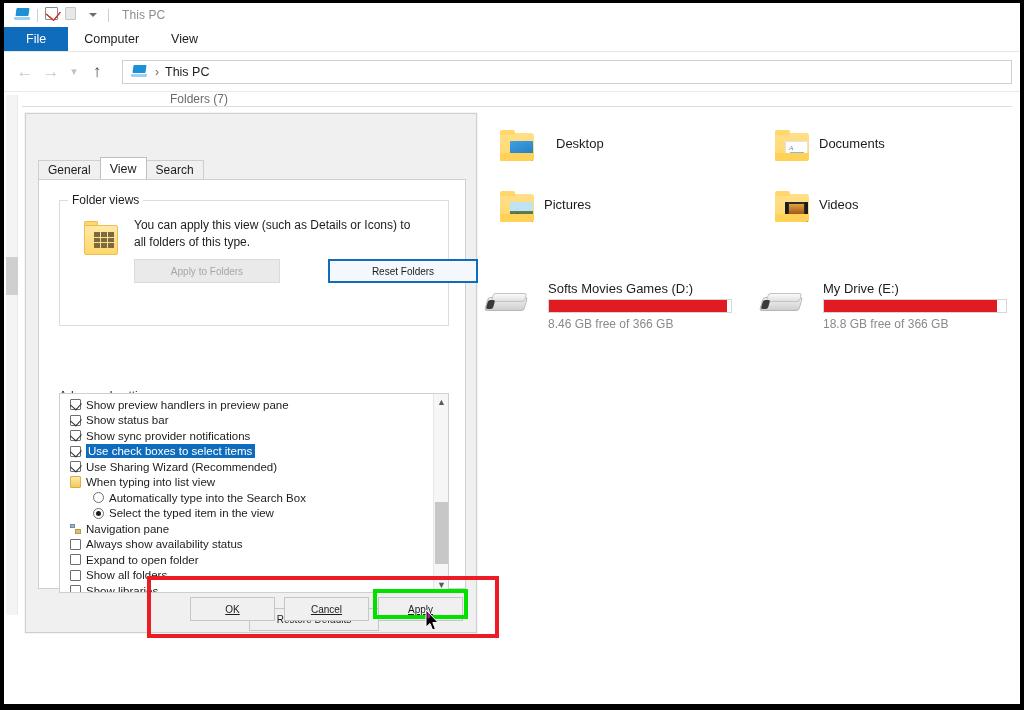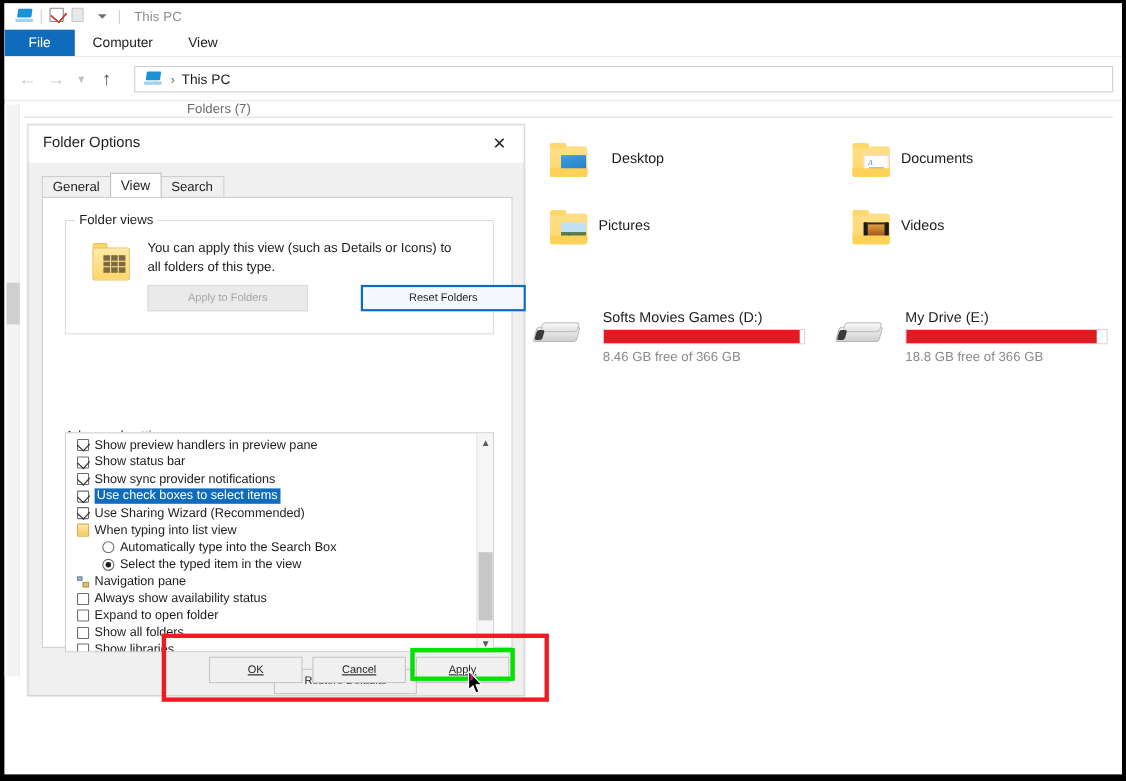--- a/index.html
+++ b/index.html
@@ -558,34 +558,30 @@
         <div class="dname">My Drive (E:)</div>
         <div class="bar">
           <span style="width:94.9%; background:#e01b22;"></span>
         </div>
         <div class="dfree">18.8 GB free of 366 GB</div>
       </div>
     </div>
 
     <div id="dialog">
 
-      <div id="dlg-title">
-        <div class="t">Folder Options</div>
-        <div id="dlg-close">✕</div>
-      </div>
 
       <div id="dlg-tabs">
         <div class="dtab">General</div>
         <div class="dtab sel">View</div>
         <div class="dtab">Search</div>
       </div>
 
       <div id="dlg-body">
 
-        <div class="groupbox" style="left:20px; top:20px; width:390px; height:104px;padding-left:12px;">
+        <div class="groupbox" style="left:20px; top:20px; width:390px; height:126px;padding-left:12px;">
           <div class="gb-label">Folder views</div>
 
           <div id="fv-icon">
             <div class="ftab"></div>
             <div class="fbody"></div>
             <div class="grid">
               <i></i>
                 <i></i>
                 <i></i>
                 <i></i>

